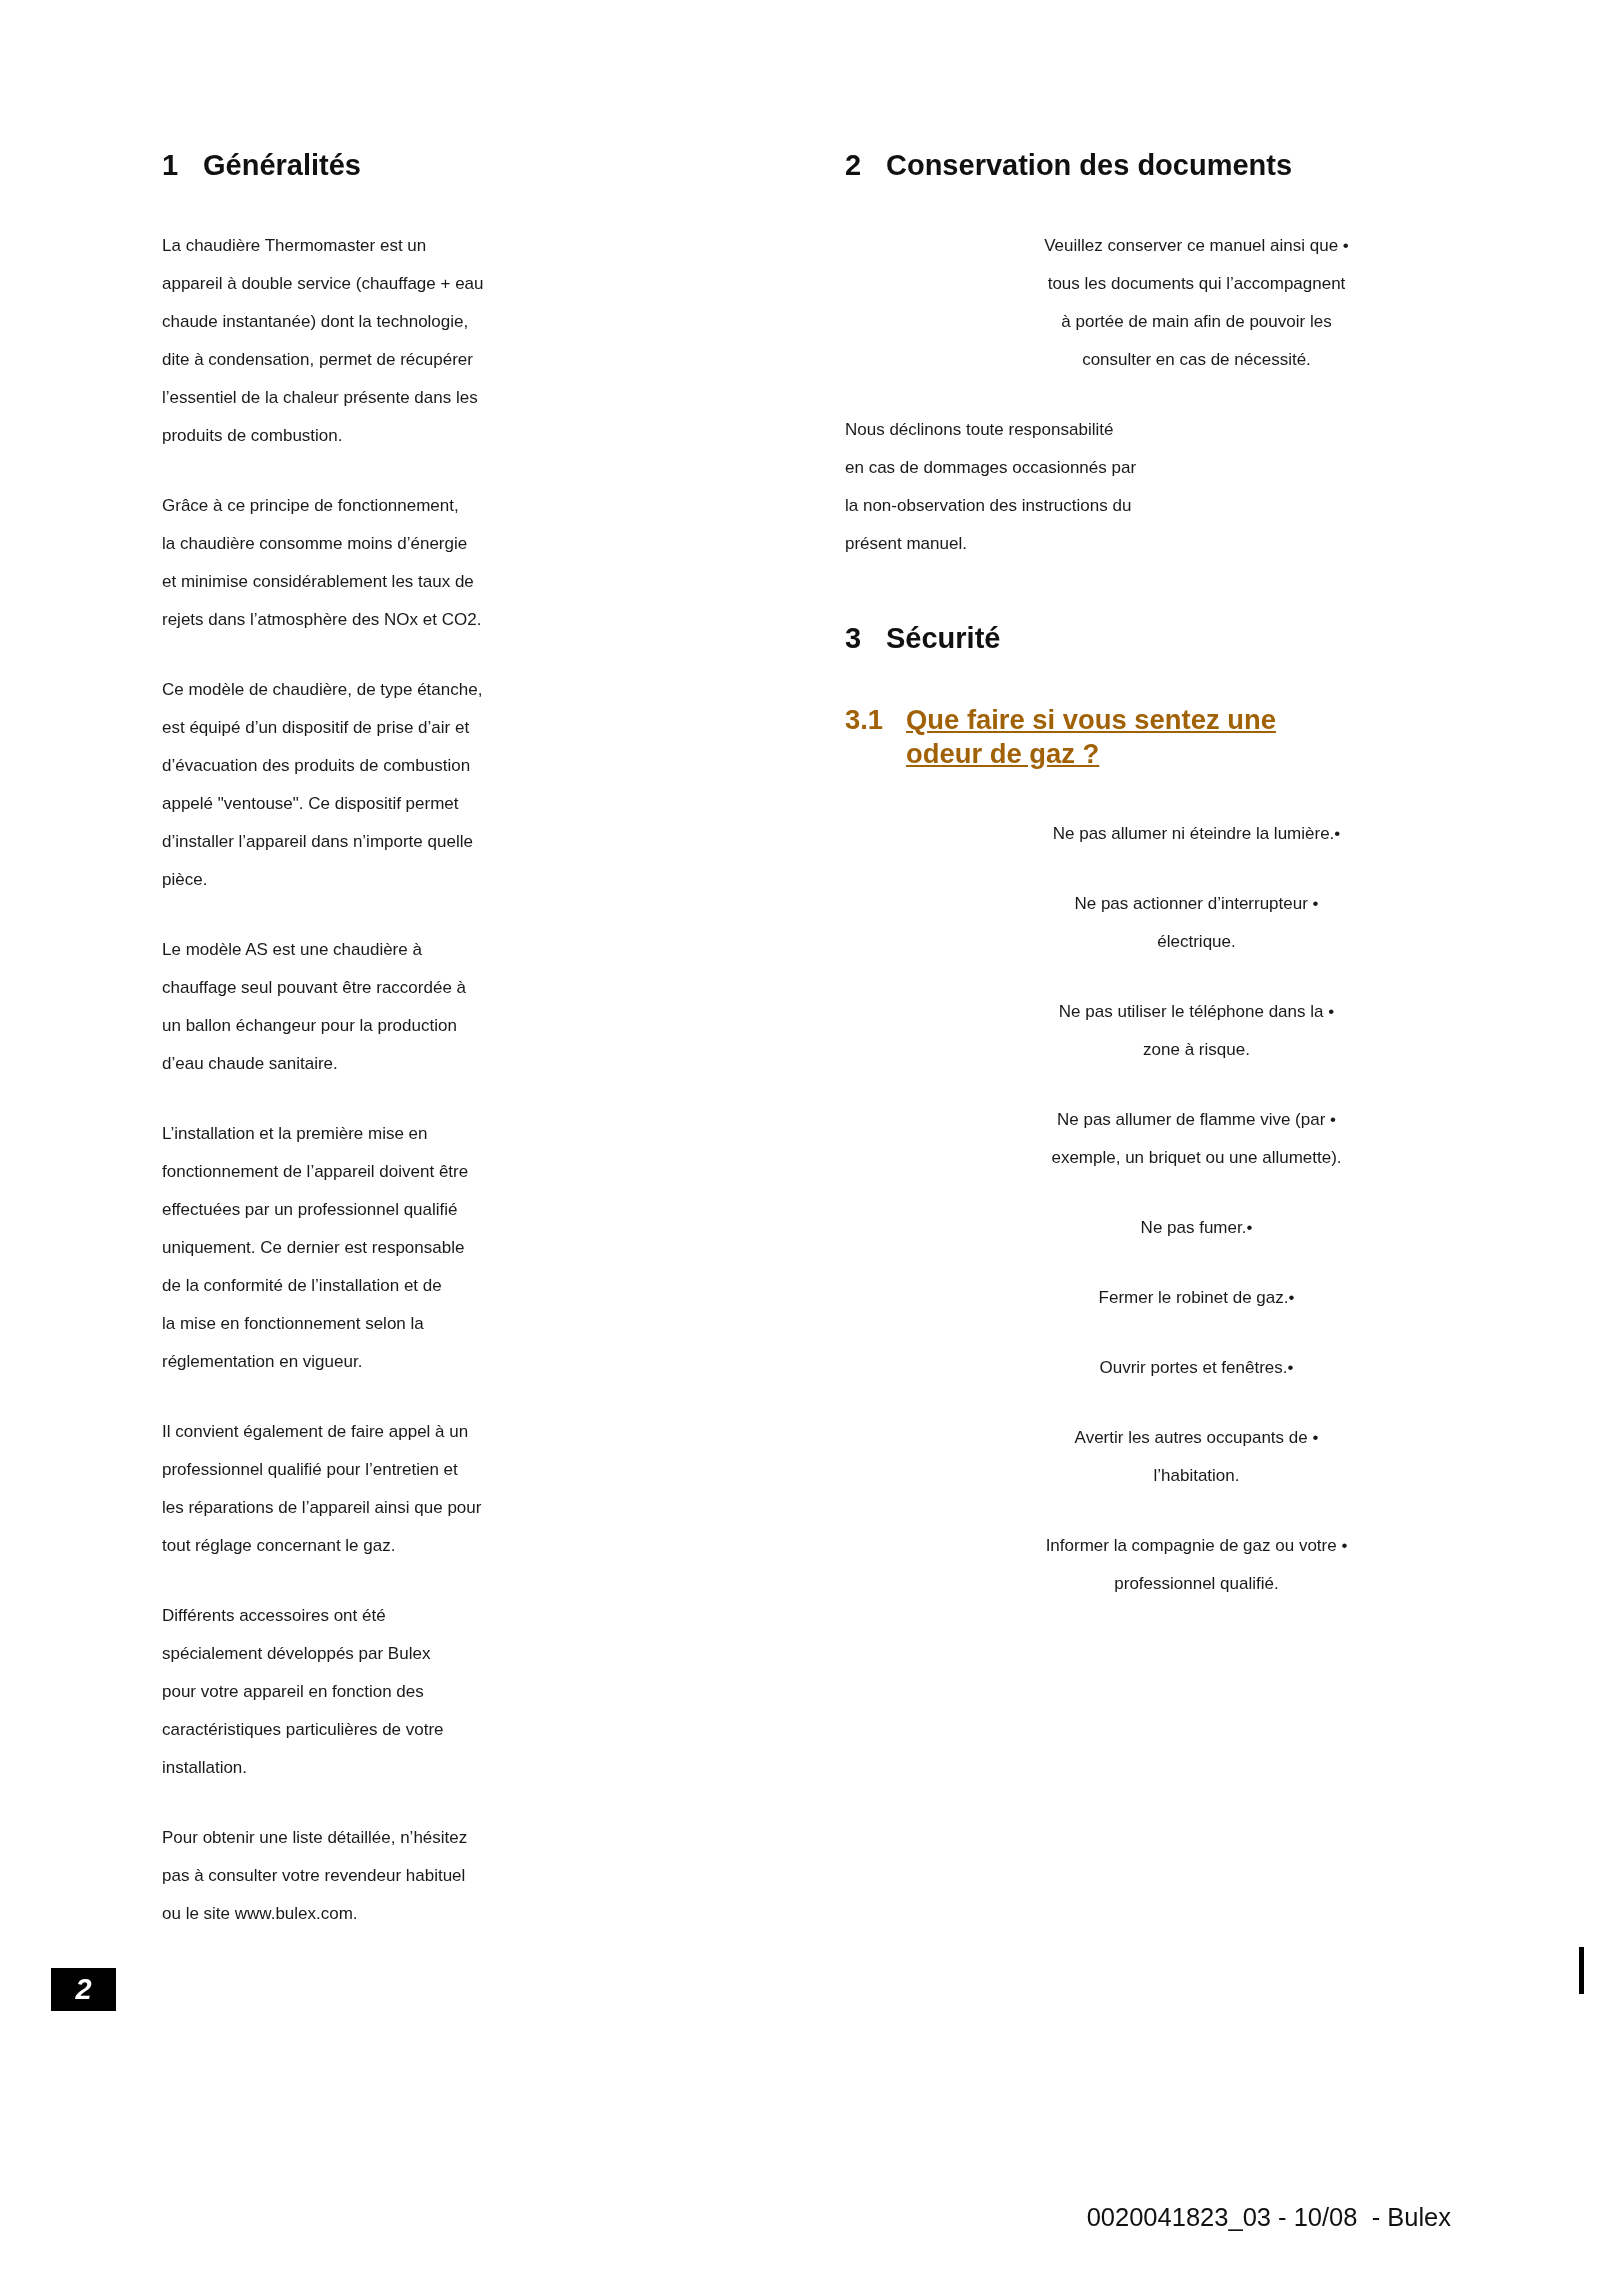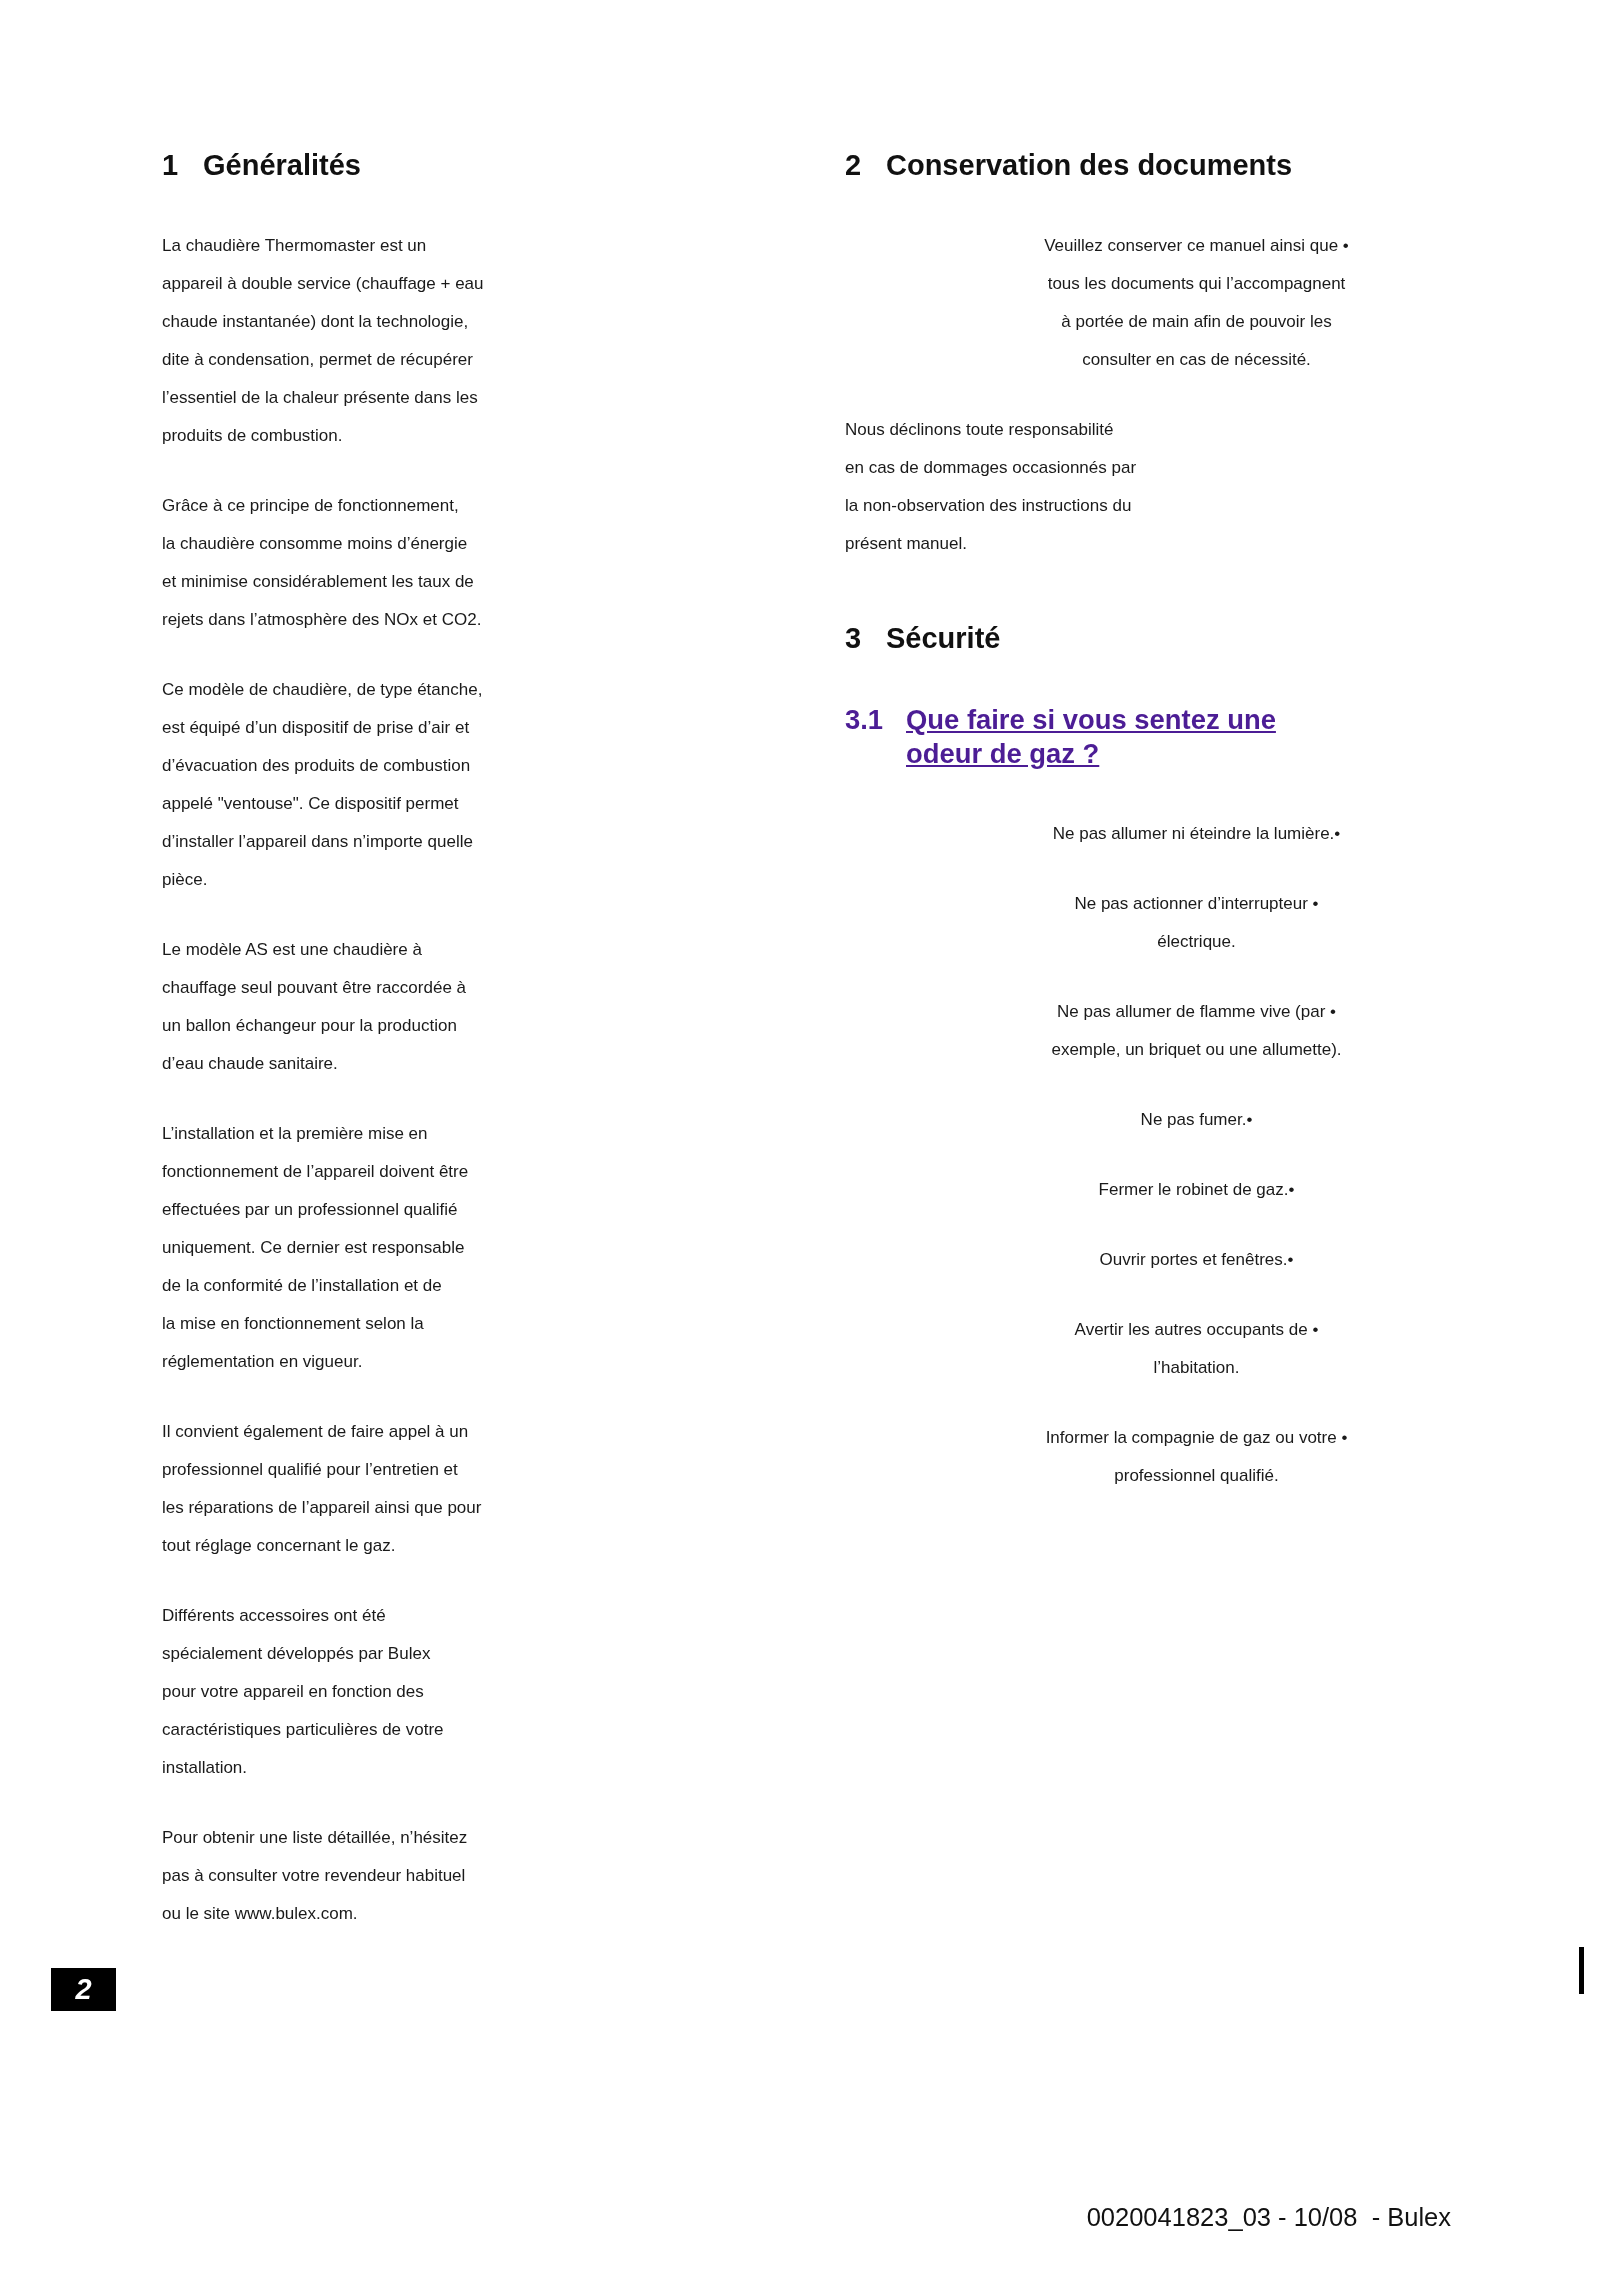--- a/index.html
+++ b/index.html
@@ -27,21 +27,21 @@
     color: #111;
   }
   .h1 .hnum { flex: 0 0 auto; width: 41px; }
 
   .h2 {
     display: flex;
     font-size: 27.4px;
     font-weight: bold;
     line-height: 34px;
     margin-bottom: 44px;
-    color: #4c1d95;
+    color: #a16207;
   }
   .h2 .hnum { flex: 0 0 auto; width: 61px; }
   .h2 .htext { white-space: pre-line; text-decoration: underline; }
 
   .sec3-heading { margin-top: 57px; margin-bottom: 47px; }
 
   p.para {
     font-size: 17px;
     line-height: 38px;
     white-space: pre-line;
@@ -155,20 +155,22 @@
 
     <div class="h2">
       <span class="hnum">3.1</span>
       <span class="htext">Que faire si vous sentez une
 odeur de gaz ?</span>
     </div>
 
     <p class="para indent">Ne pas allumer ni éteindre la lumière.•</p>
     <p class="para indent">Ne pas actionner d’interrupteur •
 électrique.</p>
+    <p class="para indent">Ne pas utiliser le téléphone dans la •
+zone à risque.</p>
     <p class="para indent">Ne pas allumer de flamme vive (par •
 exemple, un briquet ou une allumette).</p>
     <p class="para indent">Ne pas fumer.•</p>
     <p class="para indent">Fermer le robinet de gaz.•</p>
     <p class="para indent">Ouvrir portes et fenêtres.•</p>
     <p class="para indent">Avertir les autres occupants de •
 l’habitation.</p>
     <p class="para indent">Informer la compagnie de gaz ou votre •
 professionnel qualifié.</p>
   </div>

